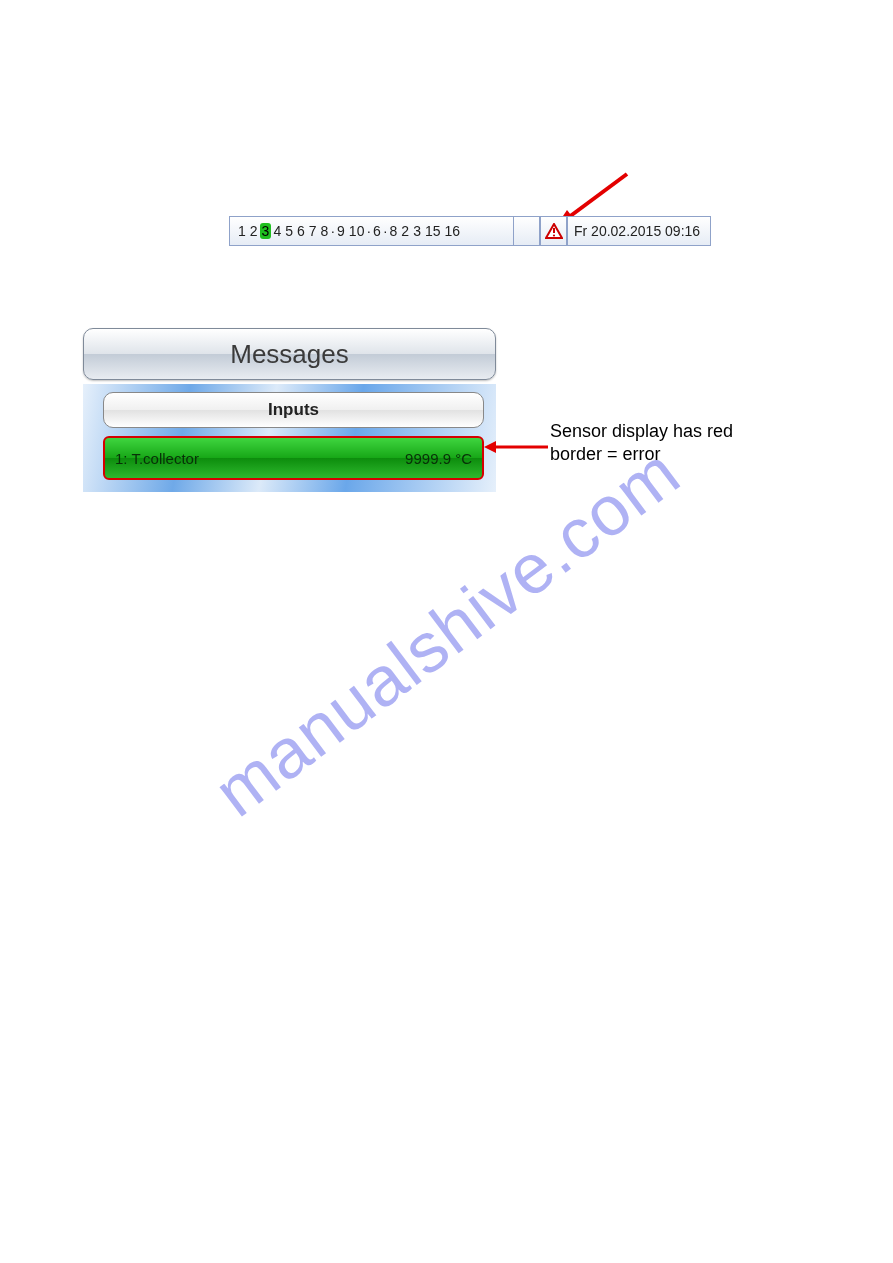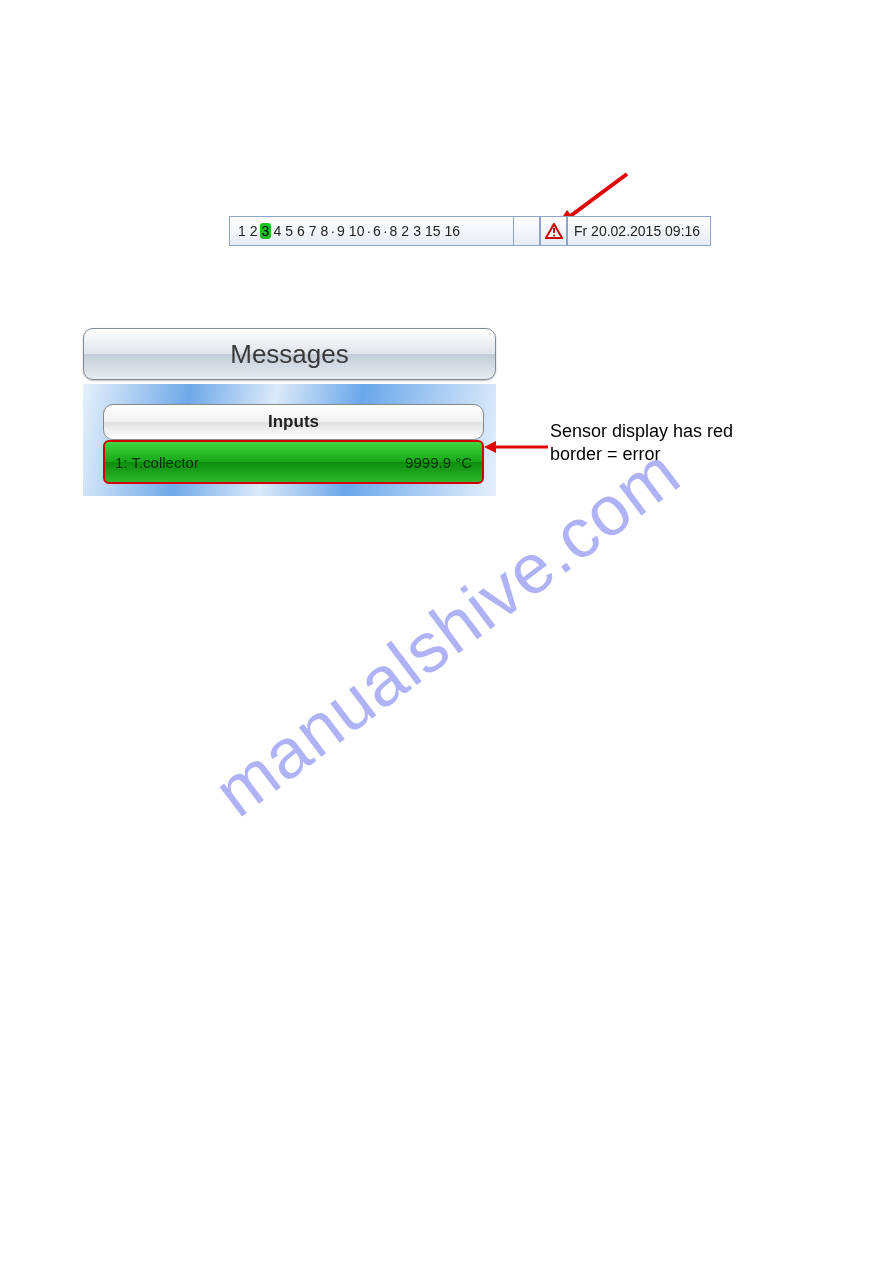--- a/index.html
+++ b/index.html
@@ -8,23 +8,23 @@
   .sb-nums{width:284px;border-right:none;gap:0;letter-spacing:0}
   .sb-nums span{padding:0 2px}
   .sb-nums .dot{padding:0}
   .sb-nums .lit{background:#1fbf1f;color:#000;border-radius:3px;padding:0 2px}
   .sb-mid{width:27px;border-left:1px solid #8fa2c9}
   .sb-warn{width:27px;border-left:1px solid #8fa2c9;padding:0;justify-content:center}
   .sb-date{flex:1;border-left:1px solid #8fa2c9}
   .arrow1{position:absolute}
   .panel{position:absolute;left:83px;top:328px;width:413px}
   .p-messages{height:50px;background:linear-gradient(#fff,#dfe4ea 50%,#c3ccd7 51%,#e8ecf1);border:1px solid #7f8a99;border-radius:10px;color:#3a3a3a;font-size:26px;display:flex;align-items:center;justify-content:center;box-shadow:0 1px 2px rgba(0,0,0,.25)}
-  .p-bgstrip{margin-top:4px;padding:20px 12px 12px 20px;background:linear-gradient(100deg,#e6f0fb 0%, #6fa9e8 25%, #dceaf9 45%, #6aa7ea 65%, #e6f0fb 100%)}
+  .p-bgstrip{margin-top:4px;padding:8px 12px 12px 20px;background:linear-gradient(100deg,#e6f0fb 0%, #6fa9e8 25%, #dceaf9 45%, #6aa7ea 65%, #e6f0fb 100%)}
   .p-inputs{height:34px;background:linear-gradient(#fff,#f0f0f0 50%,#e2e2e2 51%,#fff);border:1px solid #888;border-radius:10px;color:#222;font-size:17px;font-weight:bold;display:flex;align-items:center;justify-content:center}
-  .p-sensor{height:40px;border:2px solid #d60000;border-radius:6px;background:linear-gradient(#3fd53f,#17a717 50%,#0d8d0d 51%,#2db82d);color:#083008;font-size:15px;display:flex;align-items:center;justify-content:space-between;padding:0 10px}
+  .p-sensor{margin-top:8px;height:40px;border:2px solid #d60000;border-radius:6px;background:linear-gradient(#3fd53f,#17a717 50%,#0d8d0d 51%,#2db82d);color:#083008;font-size:15px;display:flex;align-items:center;justify-content:space-between;padding:0 10px}
   .annot{position:absolute;left:550px;top:420px;font-size:18px;color:#000;line-height:1.25}
   .watermark{position:absolute;left:50%;top:50%;transform:translate(-50%,-50%) rotate(-37deg);font-size:70px;font-weight:500;color:rgba(110,115,235,.55);white-space:nowrap;pointer-events:none;letter-spacing:1px;font-family:Arial,sans-serif}
 </style>
 </head>
 <body>
 
 <svg class="arrow1" style="left:545px;top:170px" width="90" height="62">
   <line x1="82" y1="4" x2="20" y2="50" stroke="#e30000" stroke-width="4"></line>
   <polygon points="10,58 30,50 22,40" fill="#e30000"></polygon>
 </svg>

